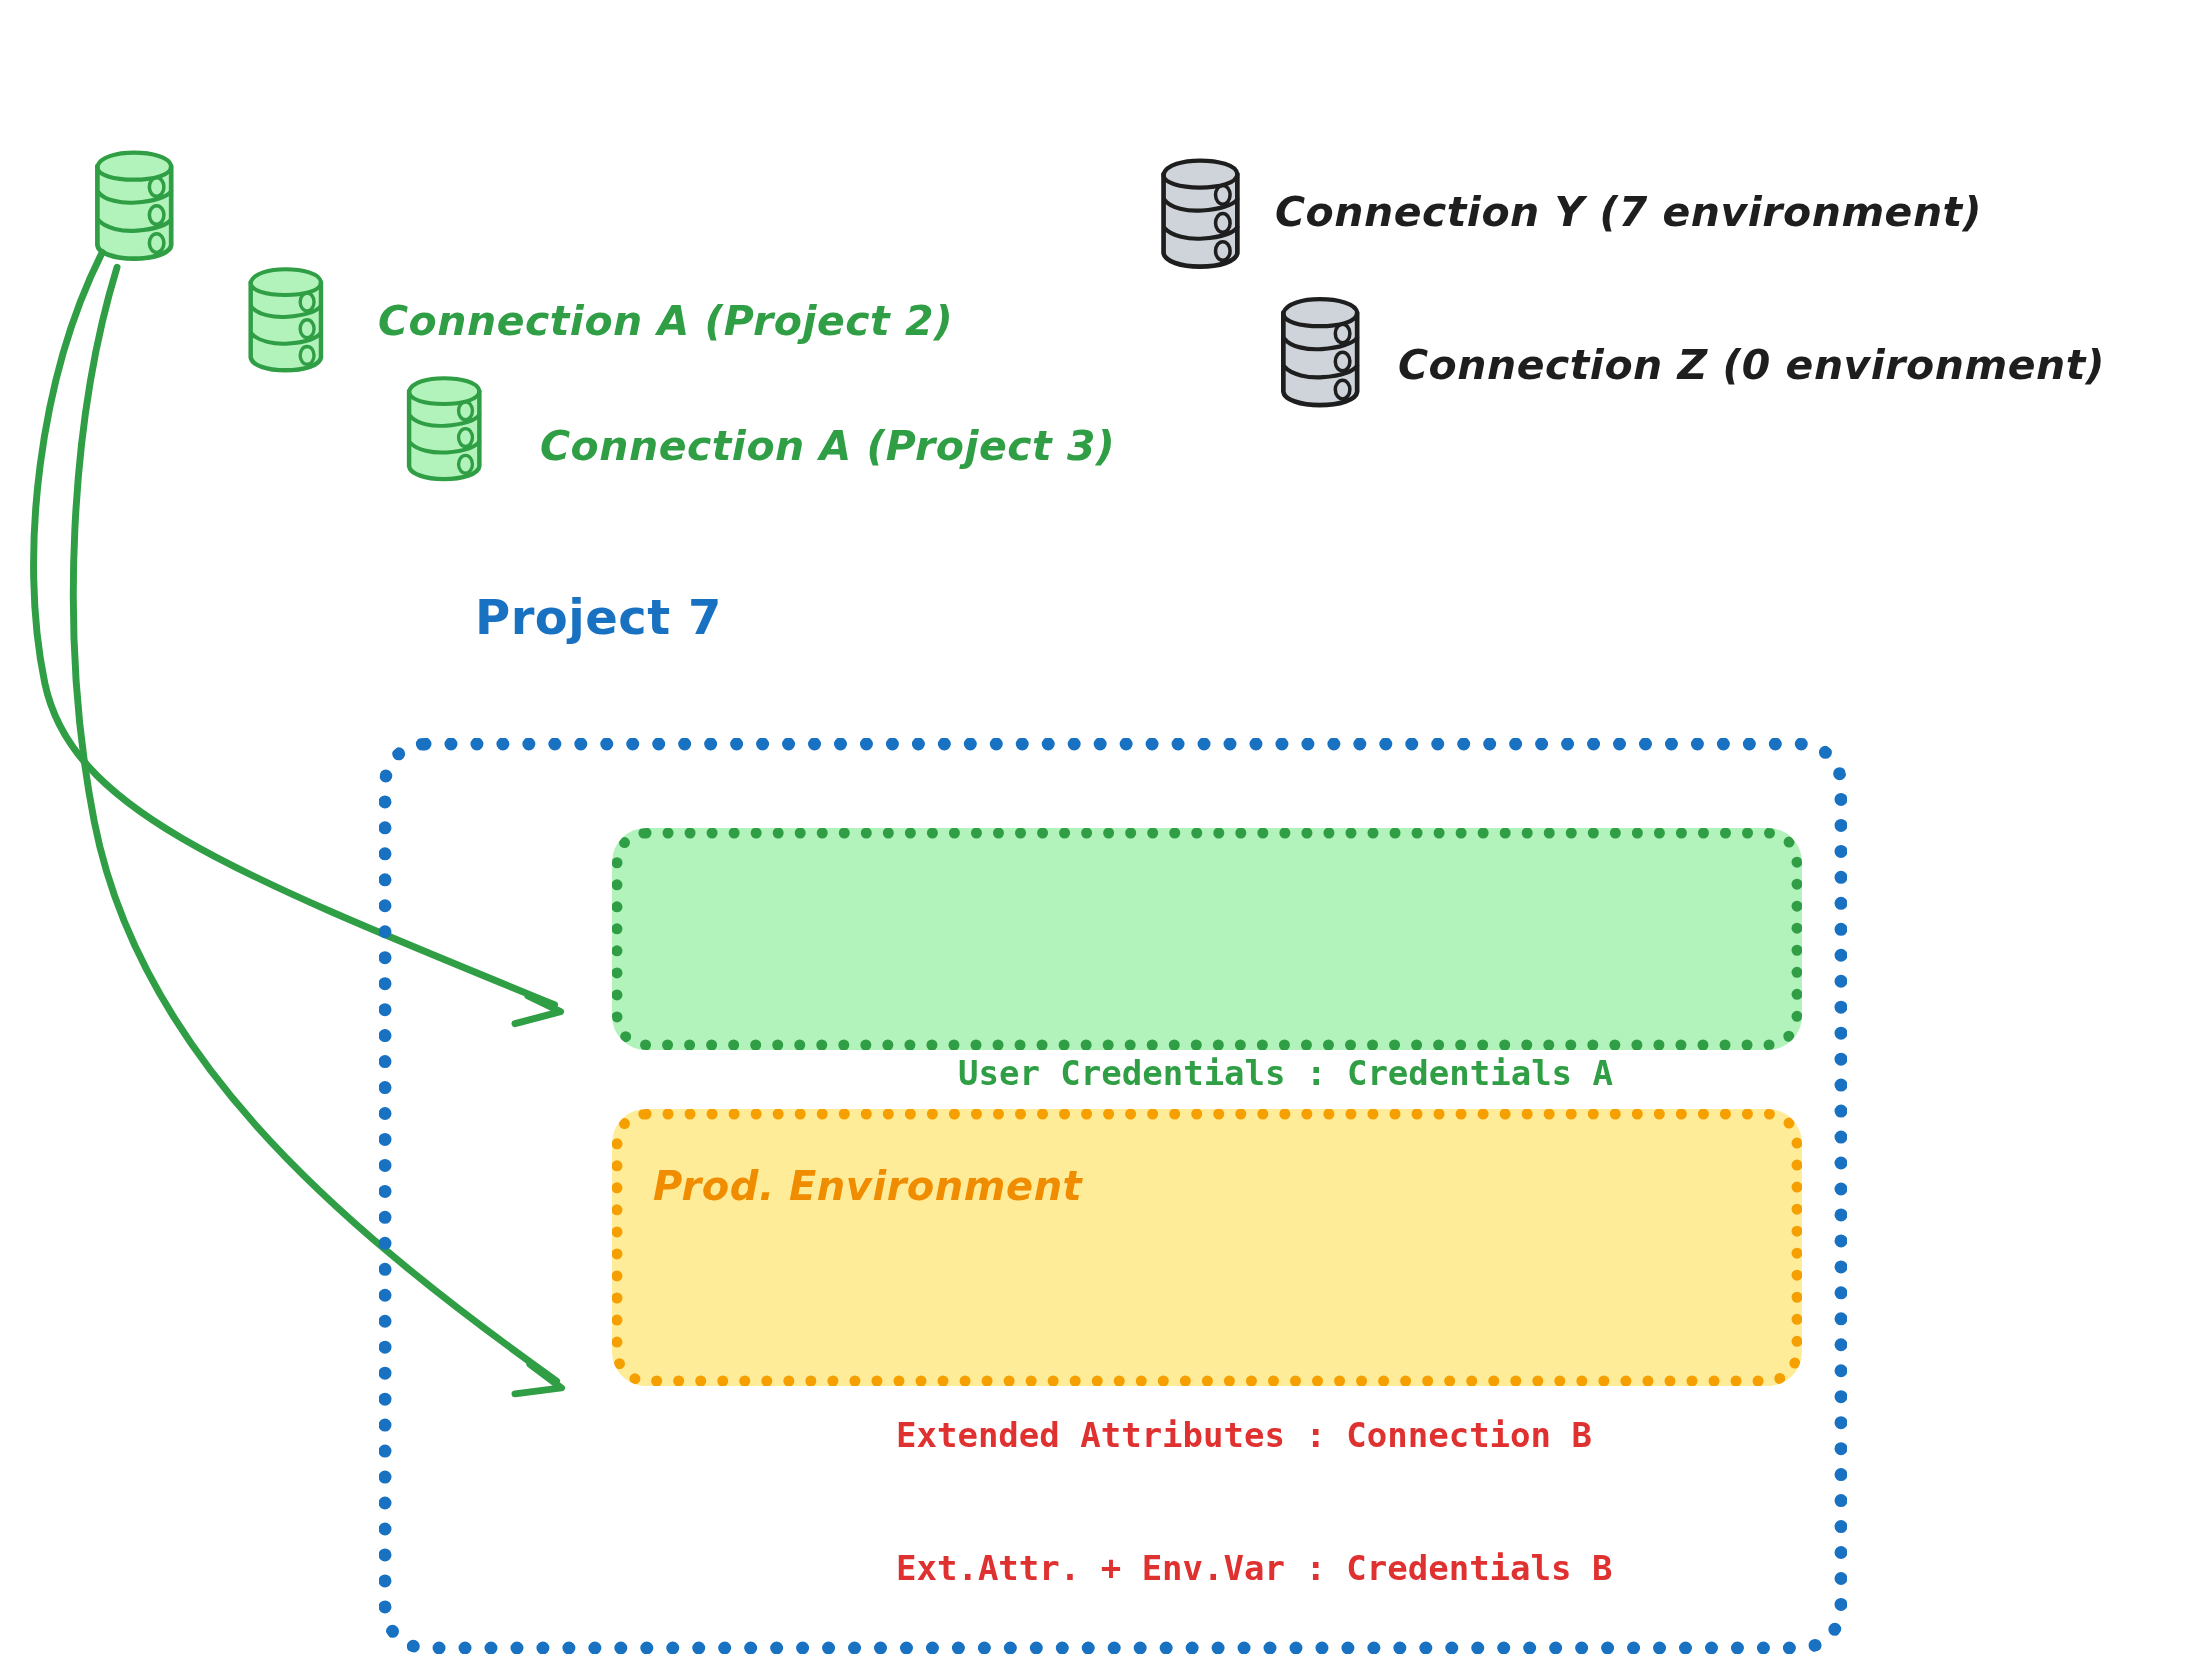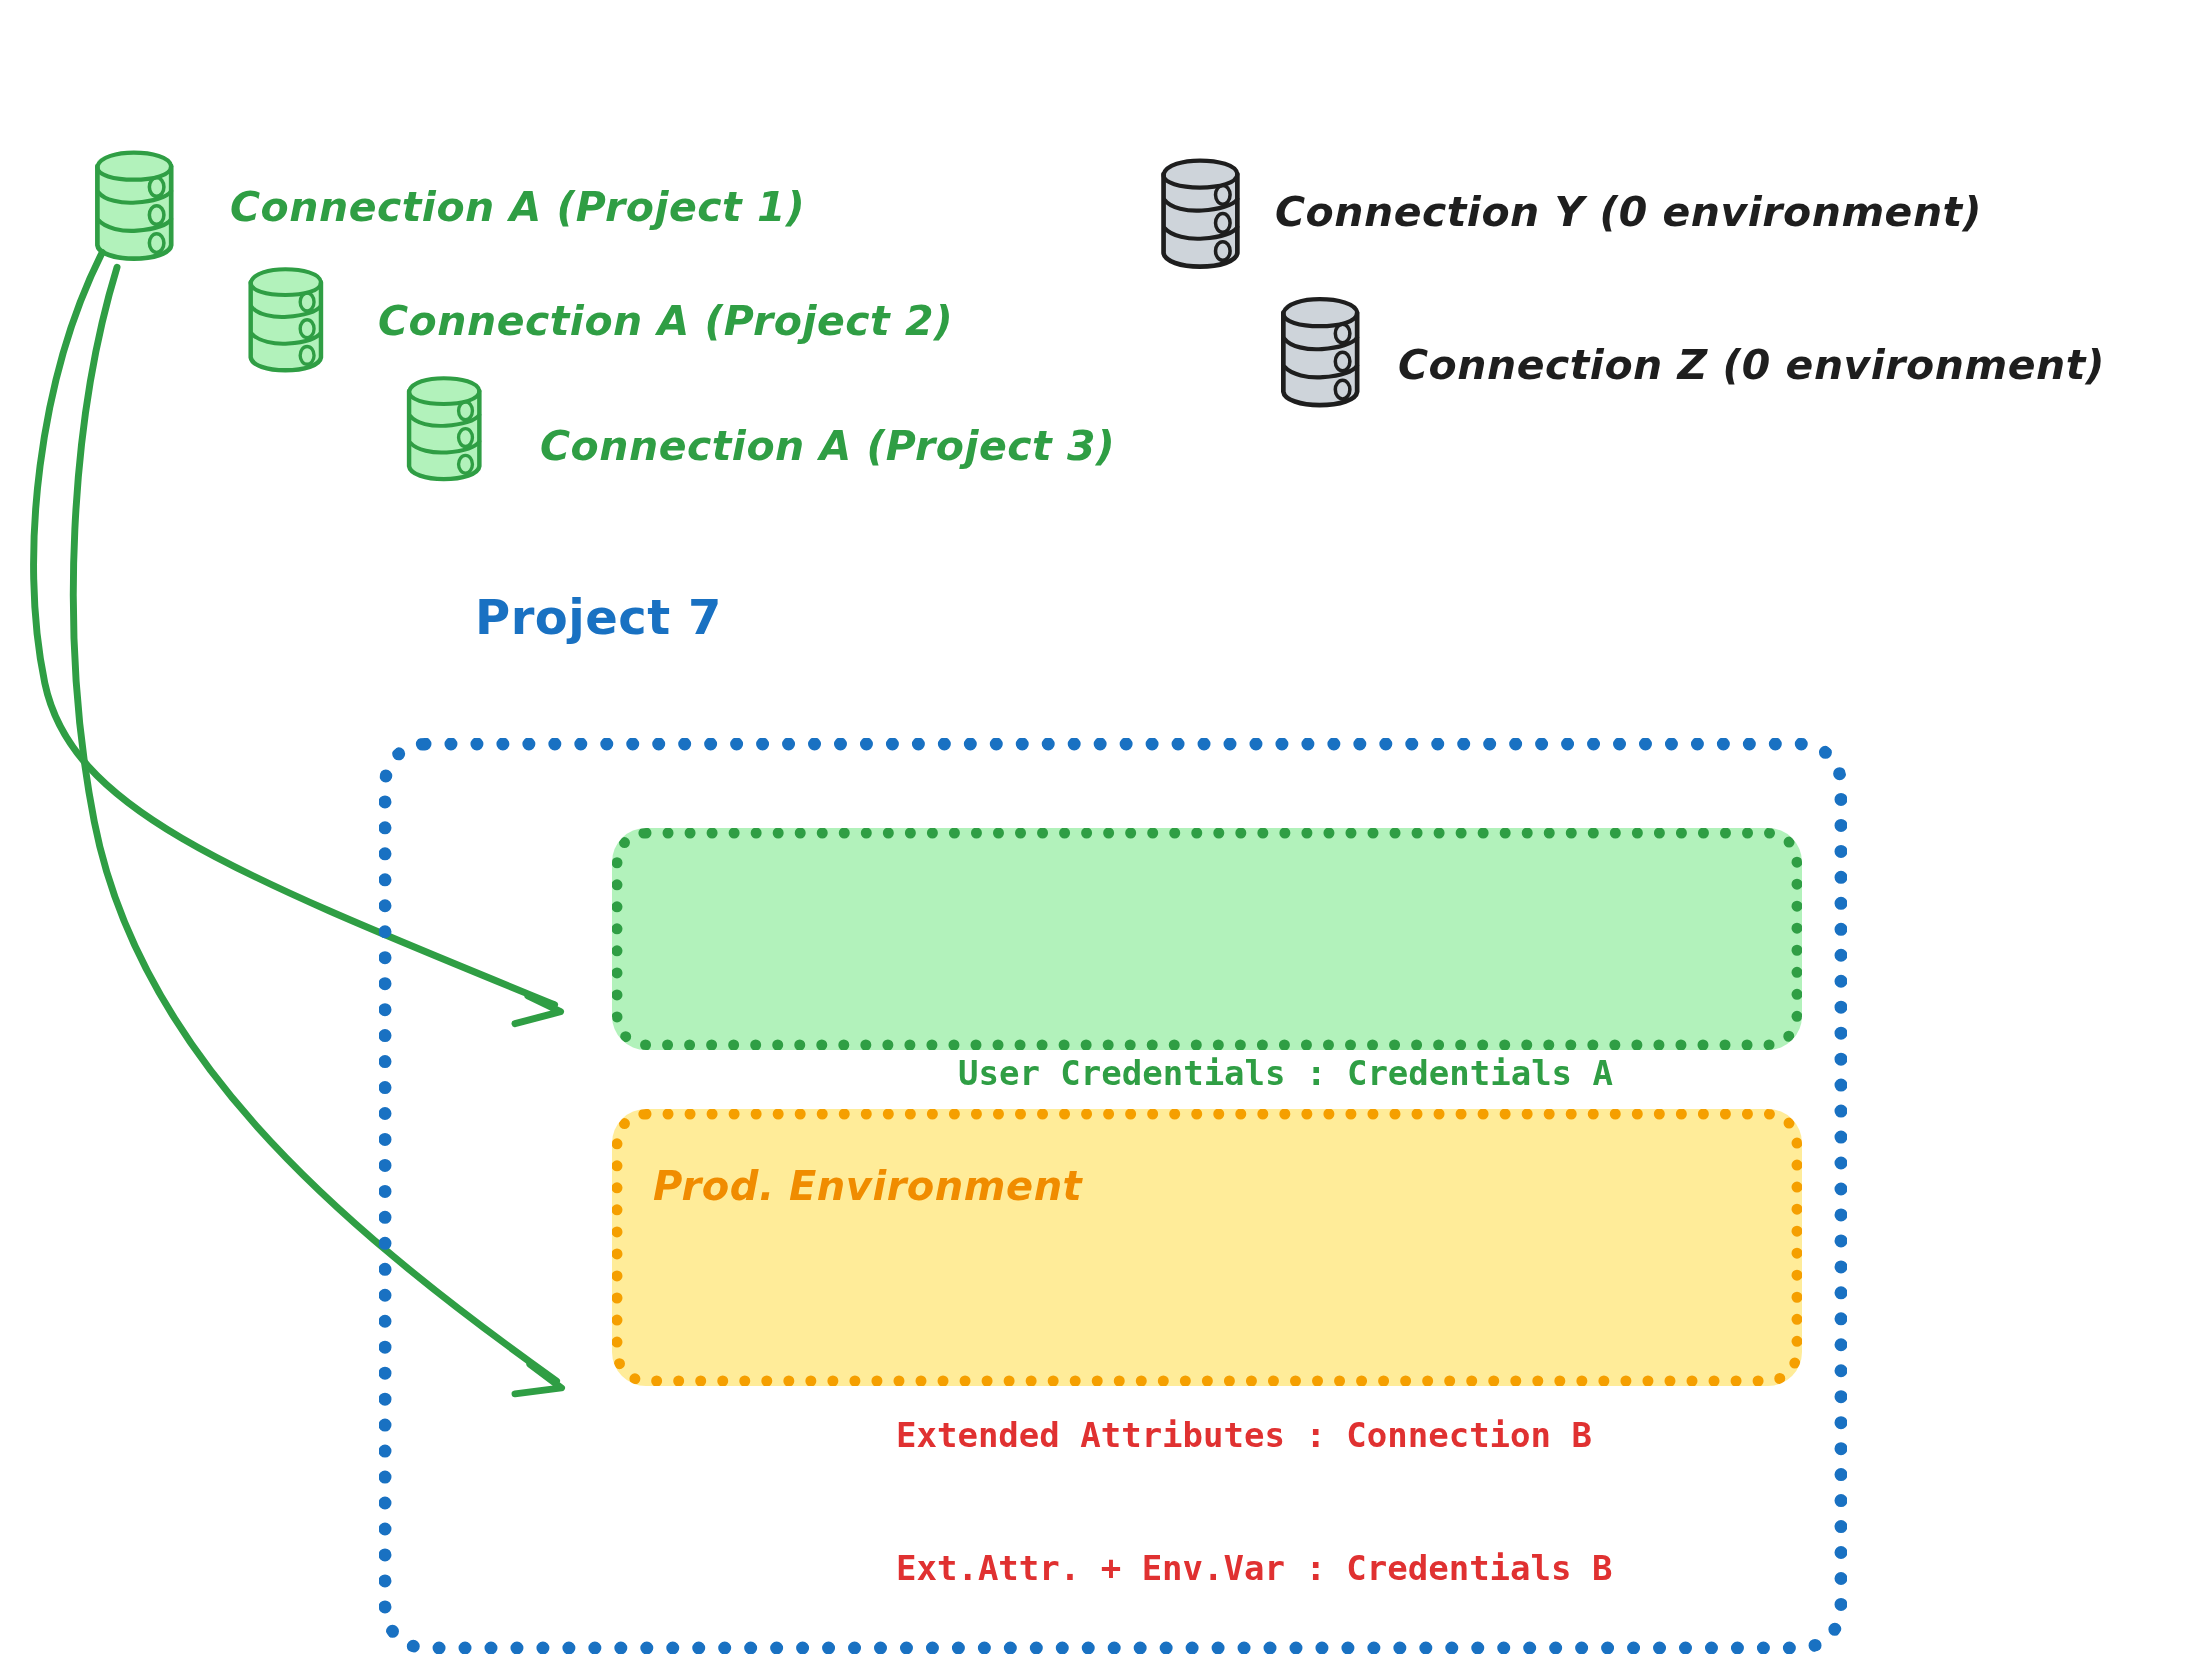--- a/index.html
+++ b/index.html
@@ -127,25 +127,24 @@
       <path d="M533,1006 L566,1022 L520,1034" fill="none" stroke="#2f9e44" stroke-width="7" stroke-linecap="round" stroke-linejoin="round"></path>
     </g>
 
     <g>
       <path d="M118,270 C72,420 58,640 95,830 C140,1060 330,1230 562,1395" fill="none" stroke="#2f9e44" stroke-width="7" stroke-linecap="round"></path>
       <path d="M535,1378 L567,1402 L520,1408" fill="none" stroke="#2f9e44" stroke-width="7" stroke-linecap="round" stroke-linejoin="round"></path>
     </g>
   </svg>
 
 
-  <div class="conn-label hand conn-green" style="left:230px;top:183px;">Connection A (Project 1)</div>
   <div class="conn-label hand conn-green" style="left:378px;top:297px;">Connection A (Project 2)</div>
   <div class="conn-label hand conn-green" style="left:540px;top:422px;">Connection A (Project 3)</div>
 
-  <div class="conn-label hand conn-black" style="left:1275px;top:188px;">Connection Y (0 environment)</div>
+  <div class="conn-label hand conn-black" style="left:1275px;top:188px;">Connection Y (7 environment)</div>
   <div class="conn-label hand conn-black" style="left:1398px;top:341px;">Connection Z (0 environment)</div>
 
   <div id="project-title" class="hand">Project 7</div>
 
   <div id="project-box" class="dotted-box"></div>
 
   <div id="dev-box" class="dotted-box"></div>
   <div id="dev-cred" class="env-line mono">User Credentials : Credentials A</div>
 
   <div id="prod-box" class="dotted-box"></div>

